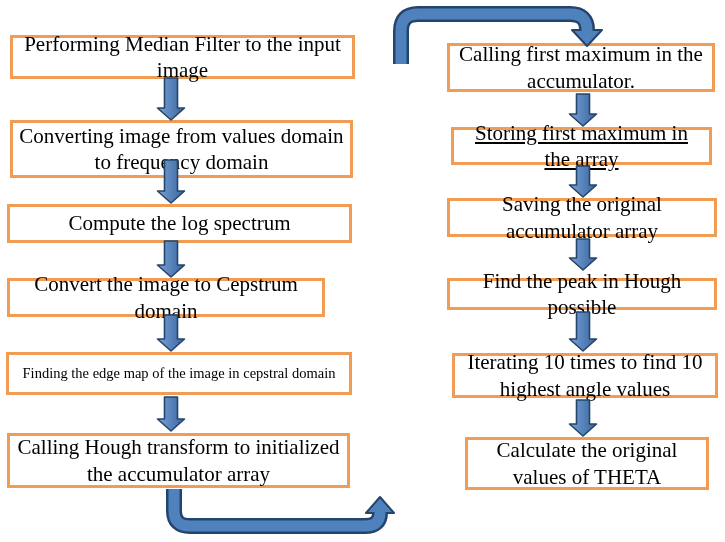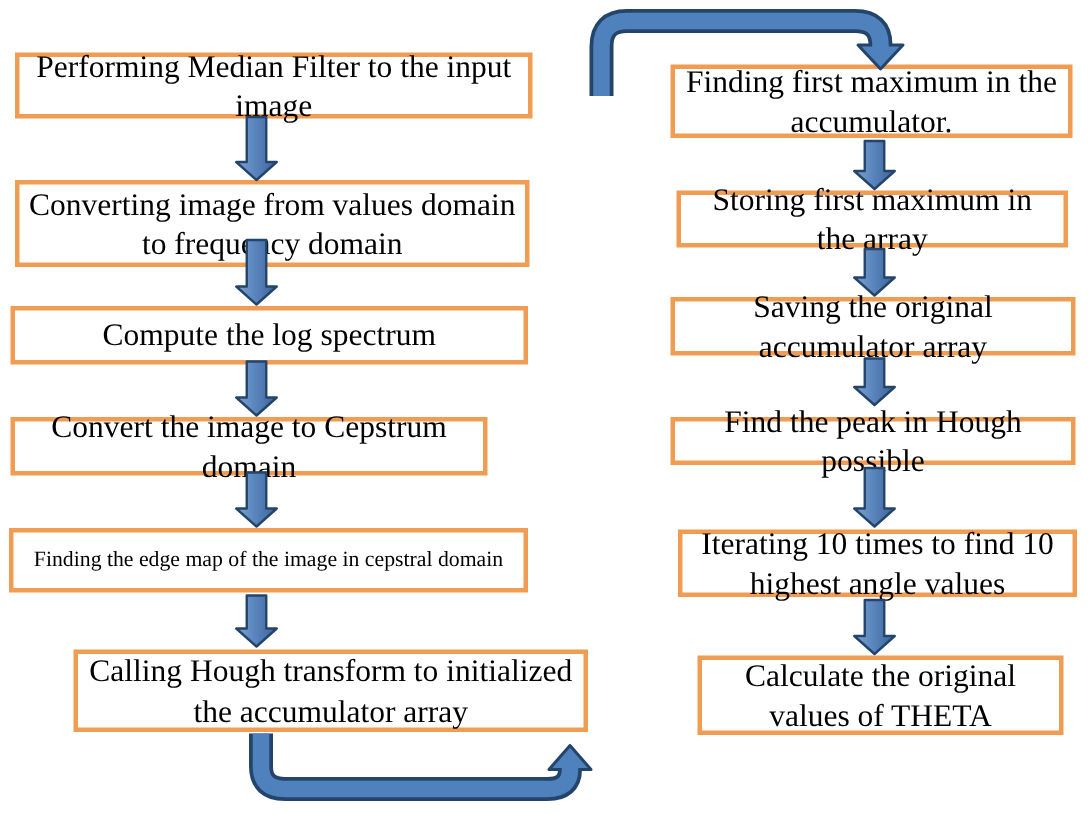--- a/index.html
+++ b/index.html
@@ -33,24 +33,24 @@
     white-space: nowrap;
     font-size: 14.5px;
     padding: 1px 11px;
   }
   
   .l1 { left: 10px;  top: 35px;  width: 345px; height: 44px; }
   .l2 { left: 10px;  top: 120px; width: 343px; height: 58px; }
   .l3 { left: 7px;   top: 204px; width: 345px; height: 39px; }
   .l4 { left: 7px;   top: 278px; width: 318px; height: 39px; }
   .l5 { left: 6px;   top: 352px; width: 346px; height: 43px; }
-  .l6 { left: 7px;   top: 433px; width: 343px; height: 55px; margin-left: 42px; }
+  .l6 { left: 7px;   top: 433px; width: 343px; height: 55px; }
   
   .r1 { left: 447px; top: 43px;  width: 268px; height: 49px; }
-  .r2 { left: 451px; top: 127px; width: 261px; height: 38px; }
+  .r2 { left: 451px; top: 127px; width: 261px; height: 38px; text-decoration: underline; }
   .r3 { left: 447px; top: 198px; width: 270px; height: 39px; }
   .r4 { left: 447px; top: 278px; width: 270px; height: 32px; }
   .r5 { left: 452px; top: 353px; width: 266px; height: 45px; }
   .r6 { left: 465px; top: 437px; width: 244px; height: 53px; }
 
   svg.arrows {
     position: absolute;
     left: 0; top: 0;
     pointer-events: none;
   }
@@ -82,21 +82,21 @@
 
 <div class="canvas" style="--box-border: #F09C52; --box-bg: #FFFFFF; --arrow-fill: #4F81BD; --arrow-outline: #24456B; --text-color: #000000; --page-bg: #FFFFFF;">
 
   <div class="box l1">Performing Median Filter to the input image</div>
   <div class="box l2">Converting image from values domain to frequency domain</div>
   <div class="box l3">Compute the log spectrum</div>
   <div class="box l4">Convert the image to Cepstrum domain</div>
   <div class="box l5 tight">Finding the edge map of the image in cepstral domain</div>
   <div class="box l6">Calling Hough transform to initialized the accumulator array</div>
 
-  <div class="box r1">Finding first maximum in the accumulator.</div>
+  <div class="box r1">Calling first maximum in the accumulator.</div>
   <div class="box r2">Storing first maximum in the array</div>
   <div class="box r3">Saving the original accumulator array</div>
   <div class="box r4">Find the peak in Hough possible</div>
   <div class="box r5">Iterating 10 times to find 10 highest angle values</div>
   <div class="box r6">Calculate the original values of THETA</div>
 
   <svg class="arrows" width="725" height="542" viewBox="0 0 725 542">
     <defs>
       <linearGradient id="ag" x1="0" y1="0" x2="1" y2="0">
         <stop offset="0" stop-color="#7FA3CE"></stop>

